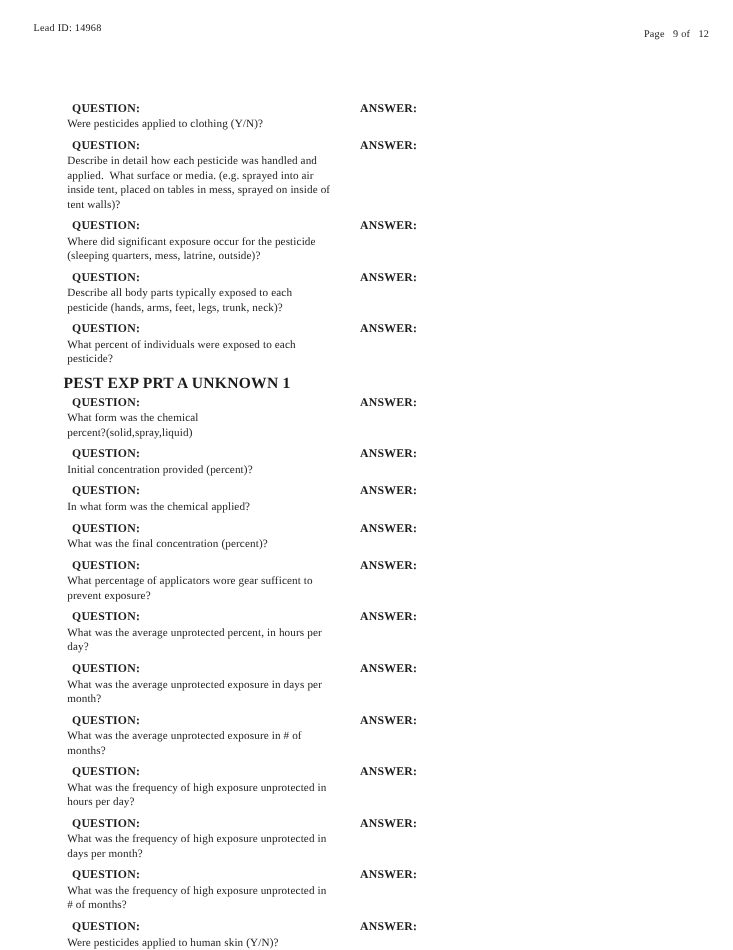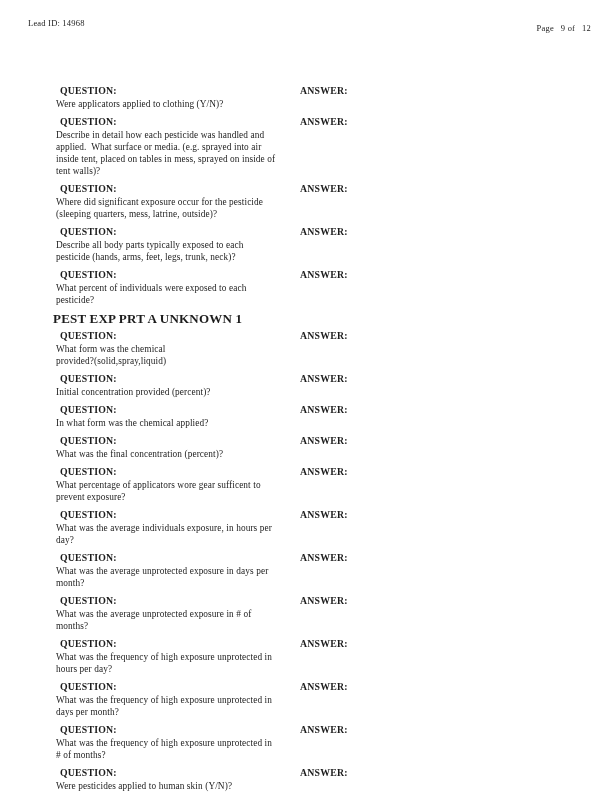--- a/index.html
+++ b/index.html
@@ -83,21 +83,21 @@
 
 <div class="page">
   <div class="header-lead">Lead ID: 14968</div>
   <div class="header-page">Page   9 of   12</div>
   <div class="qa-body" id="qa-body">
       <div class="qa-block">
     <div class="qa-labels">
       <span class="q-label">QUESTION:</span>
       <span class="a-label">ANSWER:</span>
     </div>
-    <div class="q-text">Were applicators applied to clothing (Y/N)?</div>
+    <div class="q-text">Were pesticides applied to clothing (Y/N)?</div>
   </div>
       <div class="qa-block">
     <div class="qa-labels">
       <span class="q-label">QUESTION:</span>
       <span class="a-label">ANSWER:</span>
     </div>
     <div class="q-text">Describe in detail how each pesticide was handled and
 applied.  What surface or media. (e.g. sprayed into air
 inside tent, placed on tables in mess, sprayed on inside of
 tent walls)?</div>
@@ -126,21 +126,21 @@
     <div class="q-text">What percent of individuals were exposed to each
 pesticide?</div>
   </div>
       <div class="section-heading">PEST EXP PRT A UNKNOWN 1</div>
       <div class="qa-block">
     <div class="qa-labels">
       <span class="q-label">QUESTION:</span>
       <span class="a-label">ANSWER:</span>
     </div>
     <div class="q-text">What form was the chemical
-provided?(solid,spray,liquid)</div>
+percent?(solid,spray,liquid)</div>
   </div>
       <div class="qa-block">
     <div class="qa-labels">
       <span class="q-label">QUESTION:</span>
       <span class="a-label">ANSWER:</span>
     </div>
     <div class="q-text">Initial concentration provided (percent)?</div>
   </div>
       <div class="qa-block">
     <div class="qa-labels">
@@ -162,21 +162,21 @@
       <span class="a-label">ANSWER:</span>
     </div>
     <div class="q-text">What percentage of applicators wore gear sufficent to
 prevent exposure?</div>
   </div>
       <div class="qa-block">
     <div class="qa-labels">
       <span class="q-label">QUESTION:</span>
       <span class="a-label">ANSWER:</span>
     </div>
-    <div class="q-text">What was the average individuals exposure, in hours per
+    <div class="q-text">What was the average unprotected percent, in hours per
 day?</div>
   </div>
       <div class="qa-block">
     <div class="qa-labels">
       <span class="q-label">QUESTION:</span>
       <span class="a-label">ANSWER:</span>
     </div>
     <div class="q-text">What was the average unprotected exposure in days per
 month?</div>
   </div>

